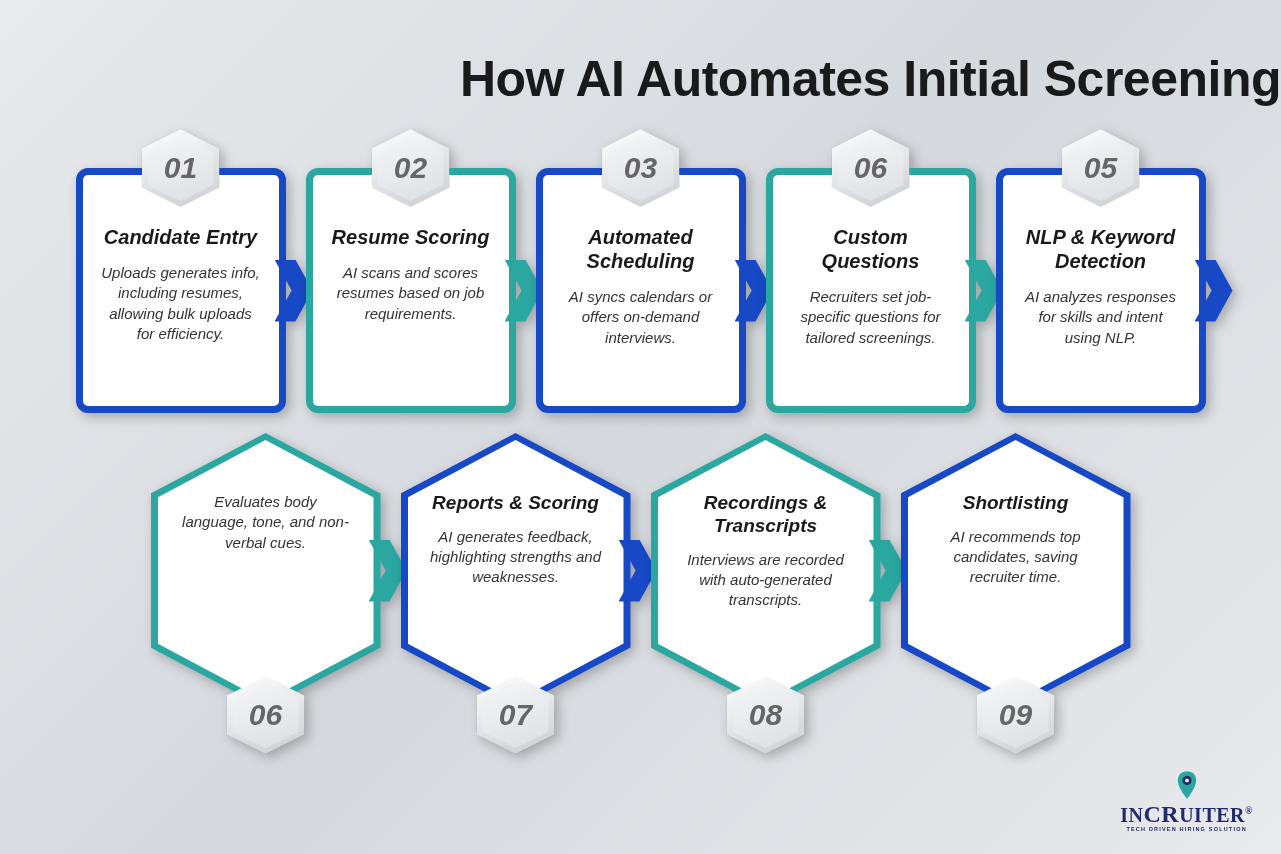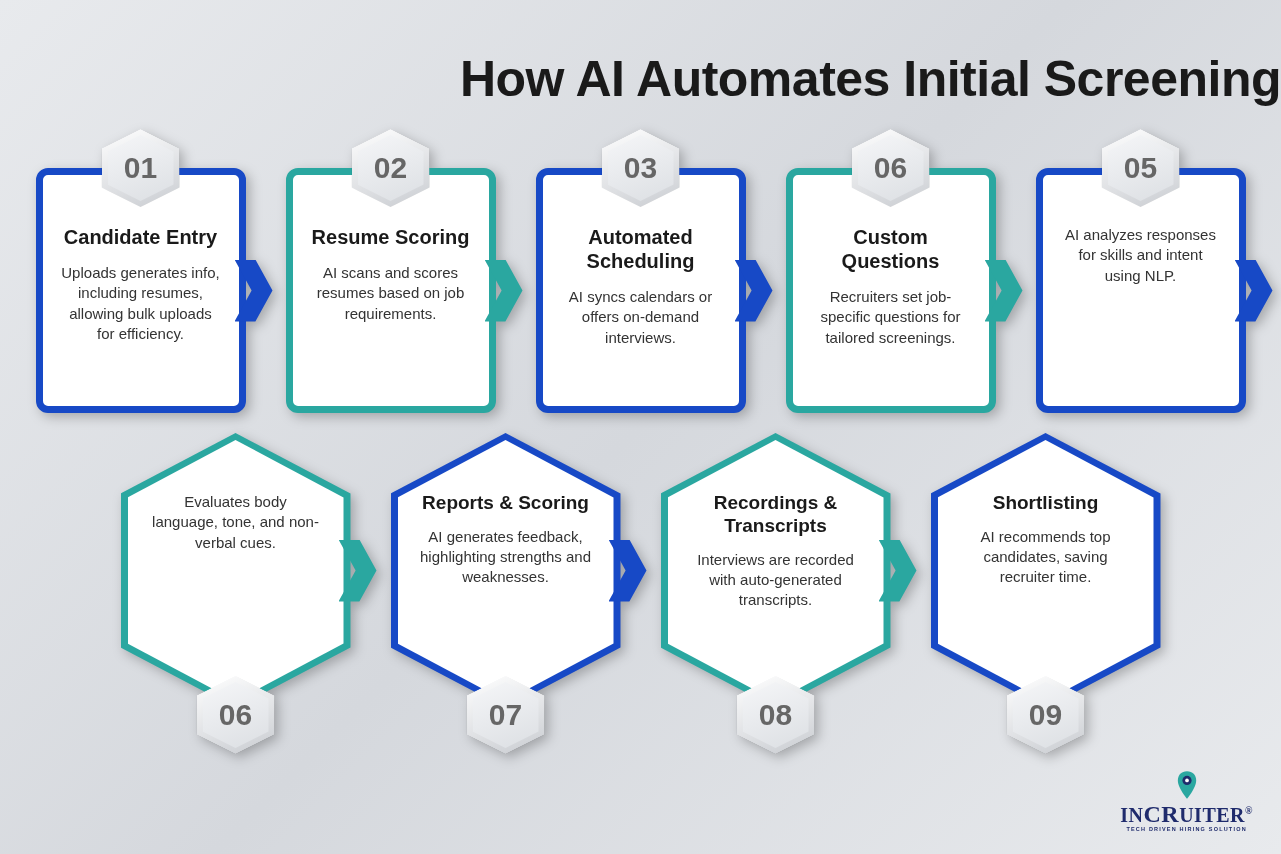--- a/index.html
+++ b/index.html
@@ -16,22 +16,23 @@
     font-size: 50px;
     font-weight: 800;
     color: #1a1a1a;
     padding-top: 50px;
     letter-spacing: -0.5px;
   }
   .rows { position: relative; }
   .row {
     display: flex;
     justify-content: center;
-    gap: 40px;
+    gap: 20px;
     margin-top: 60px;
+    font-style: italic;
   }
   .row.bottom { margin-top: 20px; }
 
   .card {
     width: 210px;
     height: 245px;
     background: #fff;
     border-radius: 12px;
     position: relative;
     padding: 50px 16px 10px 16px;
@@ -237,20 +238,21 @@
     </div>
 
     <div class="card blue">
       <div class="hex top">
         <div class="hex-bg">
             <div class="hex-outer"></div>
           </div>
         <div class="hex-inner"></div>
         <span>05</span>
       </div>
+      <h3>NLP &amp; Keyword Detection</h3>
       <p>AI analyzes responses for skills and intent using NLP.</p>
       <div class="arrow blue">
           <div class="dot"></div>
         </div>
     </div>
 
   </div>
 
   <div class="row bottom">
 

